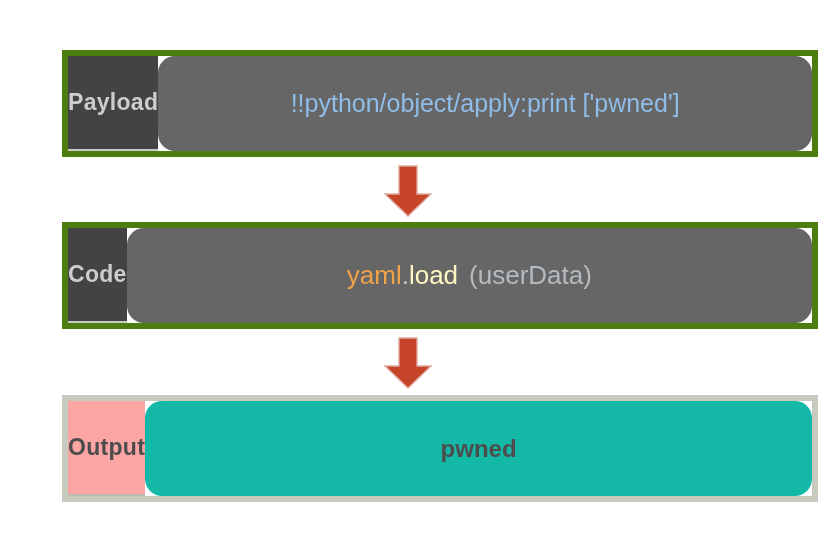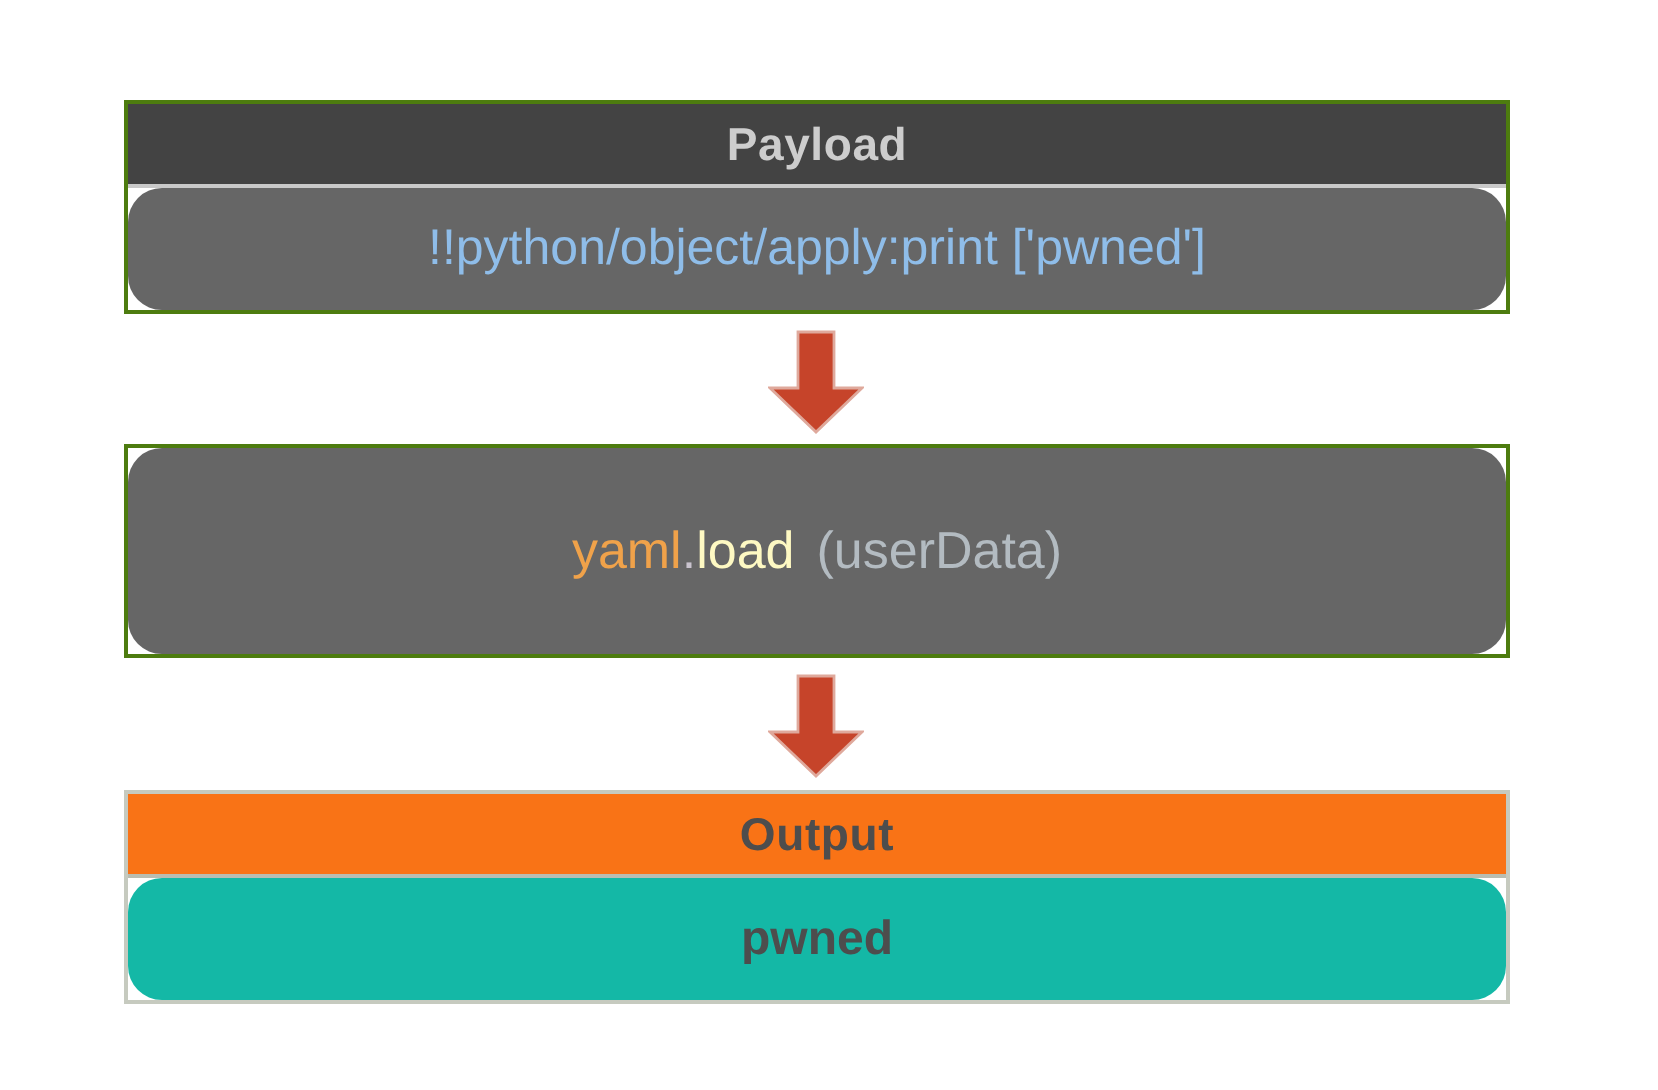--- a/index.html
+++ b/index.html
@@ -7,26 +7,25 @@
     position: relative;
     width: 829px;
     height: 545px;
     background: #ffffff;
     font-family: "Liberation Sans", sans-serif;
     overflow: hidden;
   }
   .box {
     position: absolute;
     left: 62px;
-    width: 693px;
+    width: 756px;
     height: 107px;
-    border: 2px solid #4d7c0f;
+    border: 6px solid #4d7c0f;
     box-sizing: border-box;
     display: flex;
-    flex-direction: column;
   }
   .box-header {
     flex: 0 0 40px;
     display: flex;
     align-items: center;
     justify-content: center;
     border-bottom: 2px solid #c9c9c9;
     box-sizing: content-box;
     font-weight: bold;
     font-size: 23px;
@@ -35,21 +34,21 @@
   .box-body {
     flex: 1;
     display: flex;
     align-items: center;
     justify-content: center;
     border-radius: 17px;
   }
   .dark .box-header { background: #434343; color: #cdcdcd; }
   .dark .box-body   { background: #666666; }
   .green { border-color: #c6cabf; }
-  .green .box-header { background: #f97316; color: #4d4d4d; border-bottom-color: #b9bdb1; }
+  .green .box-header { background: #fca5a5; color: #4d4d4d; border-bottom-color: #b9bdb1; }
   .green .box-body   { background: #14b8a6; }
   #payload-box { top: 50px; }
   #code-box    { top: 222px; }
   #output-box  { top: 395px; }
   .payload-text {
     color: #8fbde9;
     font-size: 25px;
     white-space: pre;
   }
   .code-text {
@@ -82,20 +81,23 @@
     <div class="box-body">
       <span class="payload-text">!!python/object/apply:print ['pwned']</span>
     </div>
   </section>
 
   <svg class="arrow" id="arrow-1" viewBox="0 0 48 52" aria-hidden="true">
     <polygon points="15,1 33,1 33,29 47,29 24,51 1,29 15,29" fill="#c6442a" stroke="#dfa99c" stroke-width="1.4" stroke-linejoin="miter"></polygon>
   </svg>
 
   <section class="box dark" id="code-box">
+    <div class="box-header">
+      <span>Code</span>
+    </div>
     <div class="box-body">
       <span class="code-text"><span style="color: rgb(240, 162, 74);">yaml</span><span style="color: rgb(201, 195, 206);">.</span><span style="color: #fef9c3;">load</span><span style="color: rgb(179, 187, 193); margin-left: 11px;">(userData)</span></span>
     </div>
   </section>
 
   <svg class="arrow" id="arrow-2" viewBox="0 0 48 52" aria-hidden="true">
     <polygon points="15,1 33,1 33,29 47,29 24,51 1,29 15,29" fill="#c6442a" stroke="#dfa99c" stroke-width="1.4" stroke-linejoin="miter"></polygon>
   </svg>
 
   <section class="box green" id="output-box">

